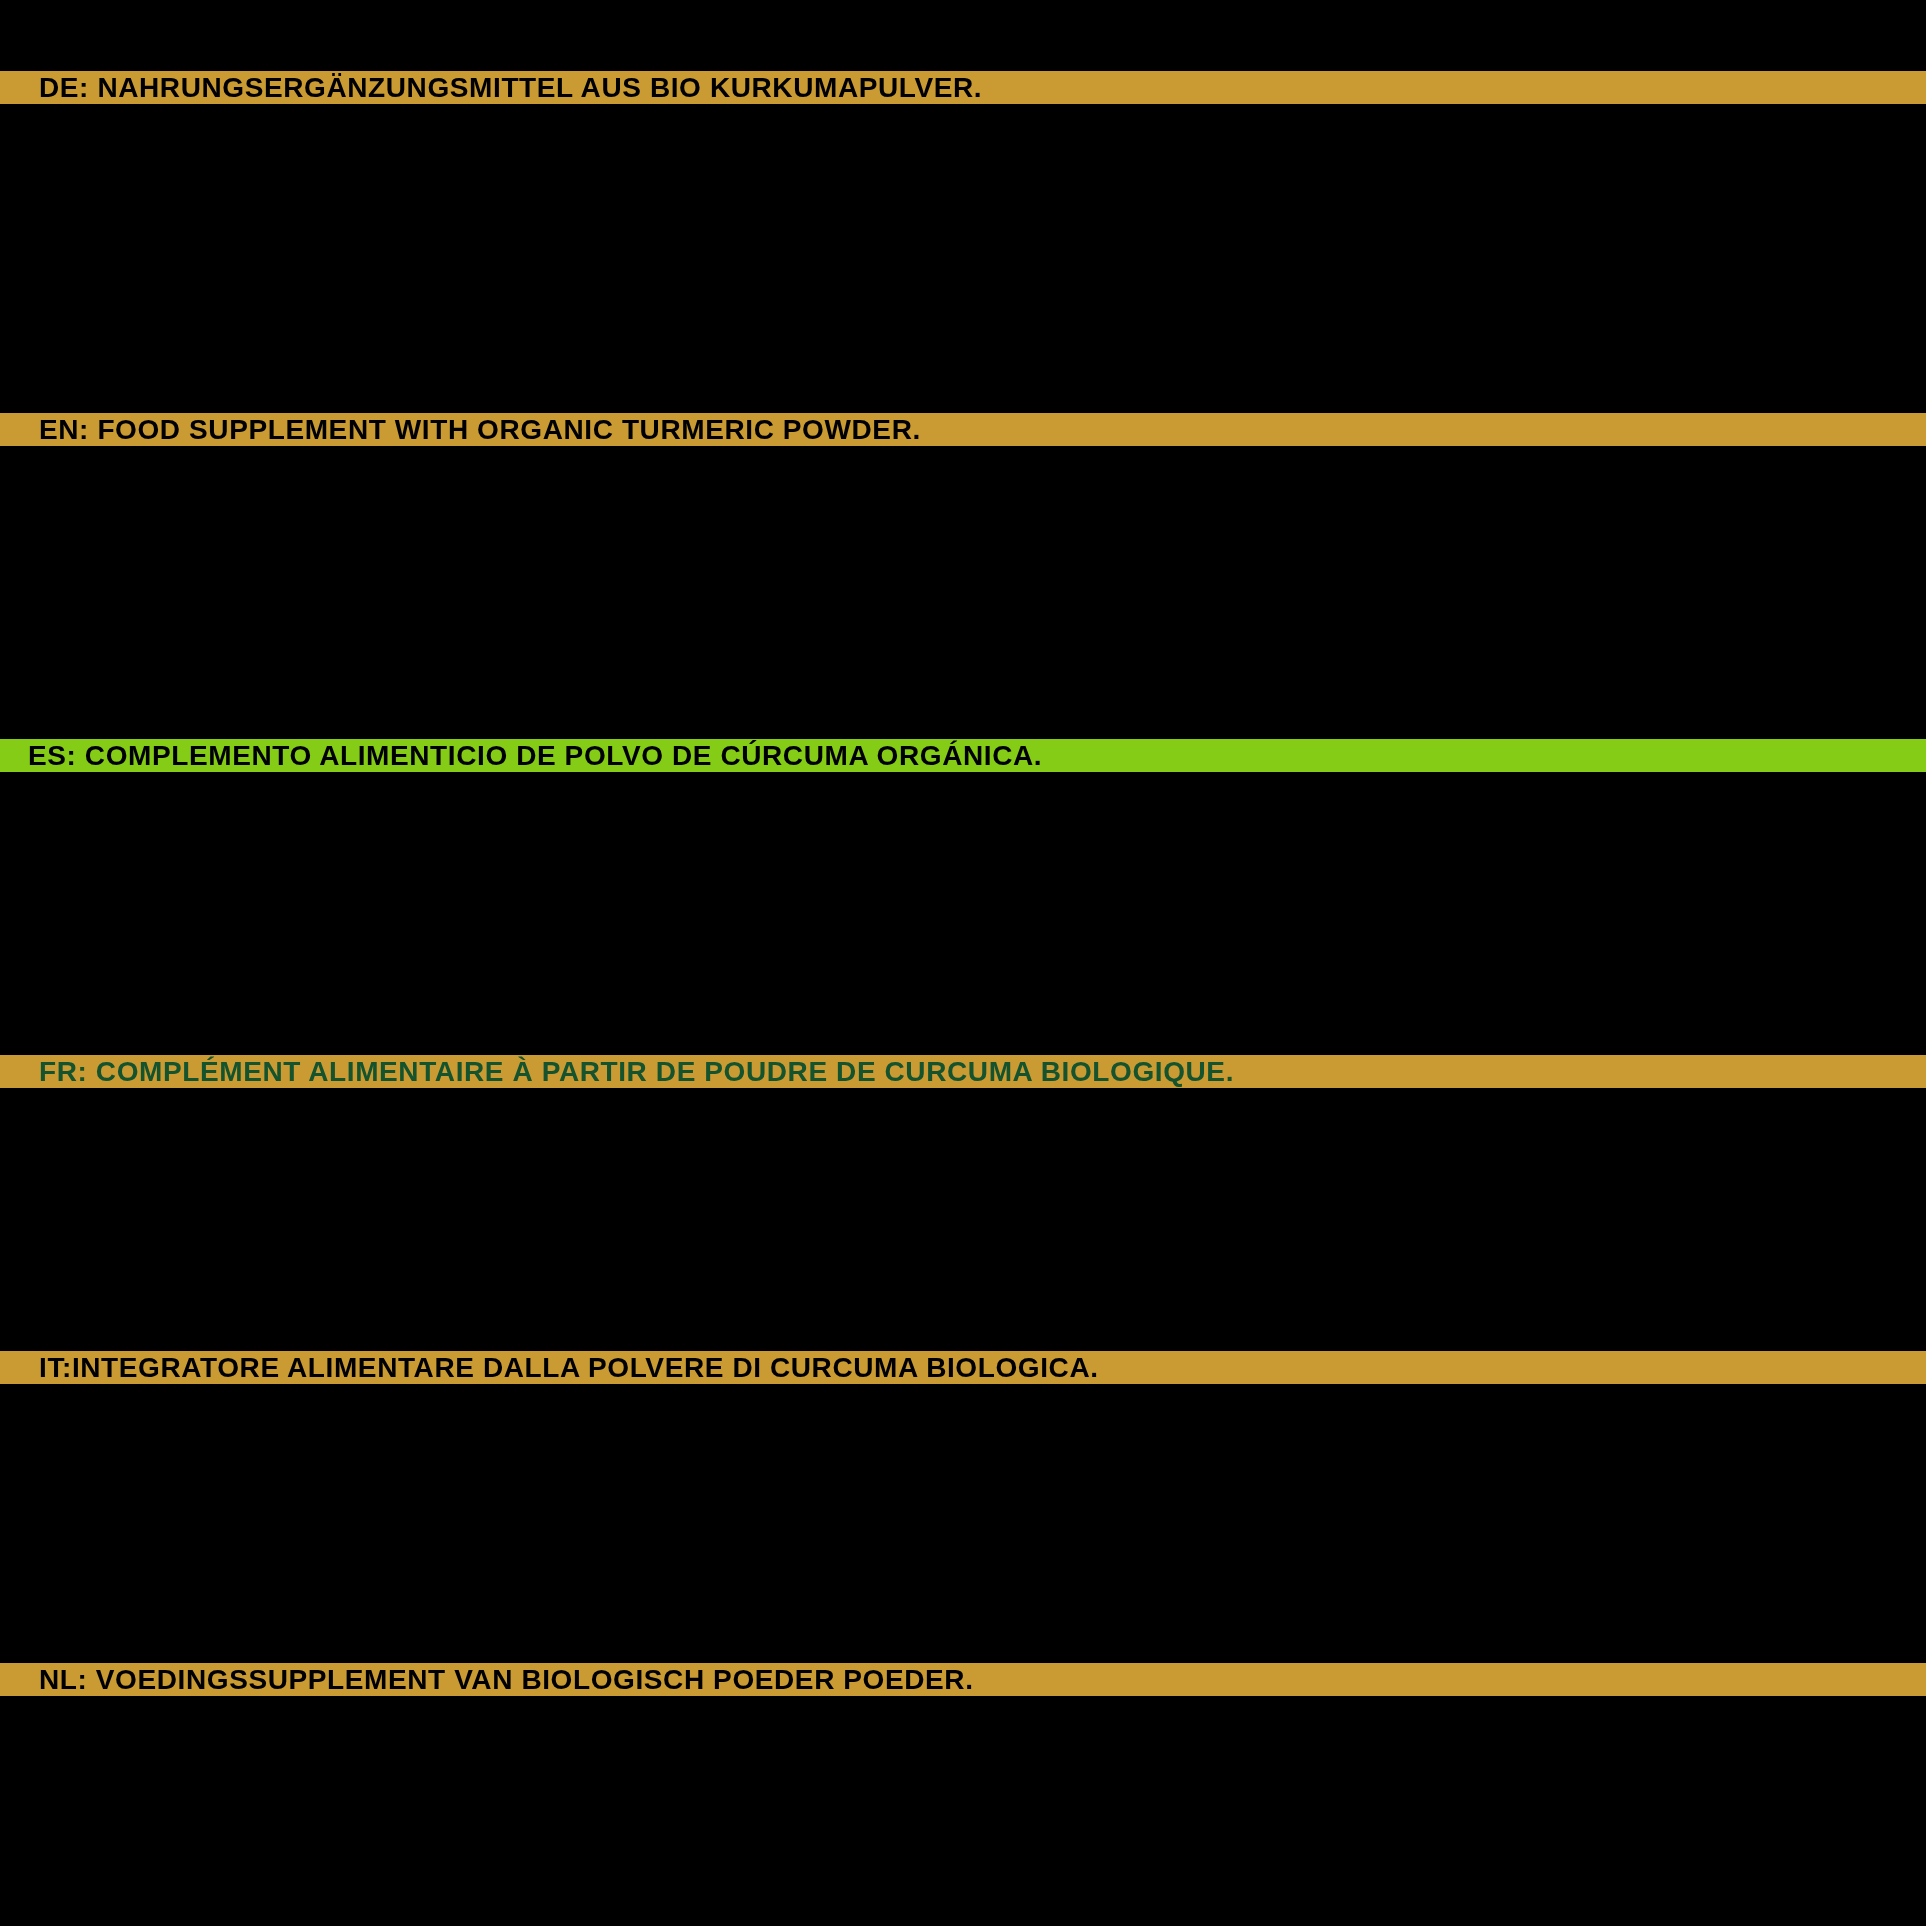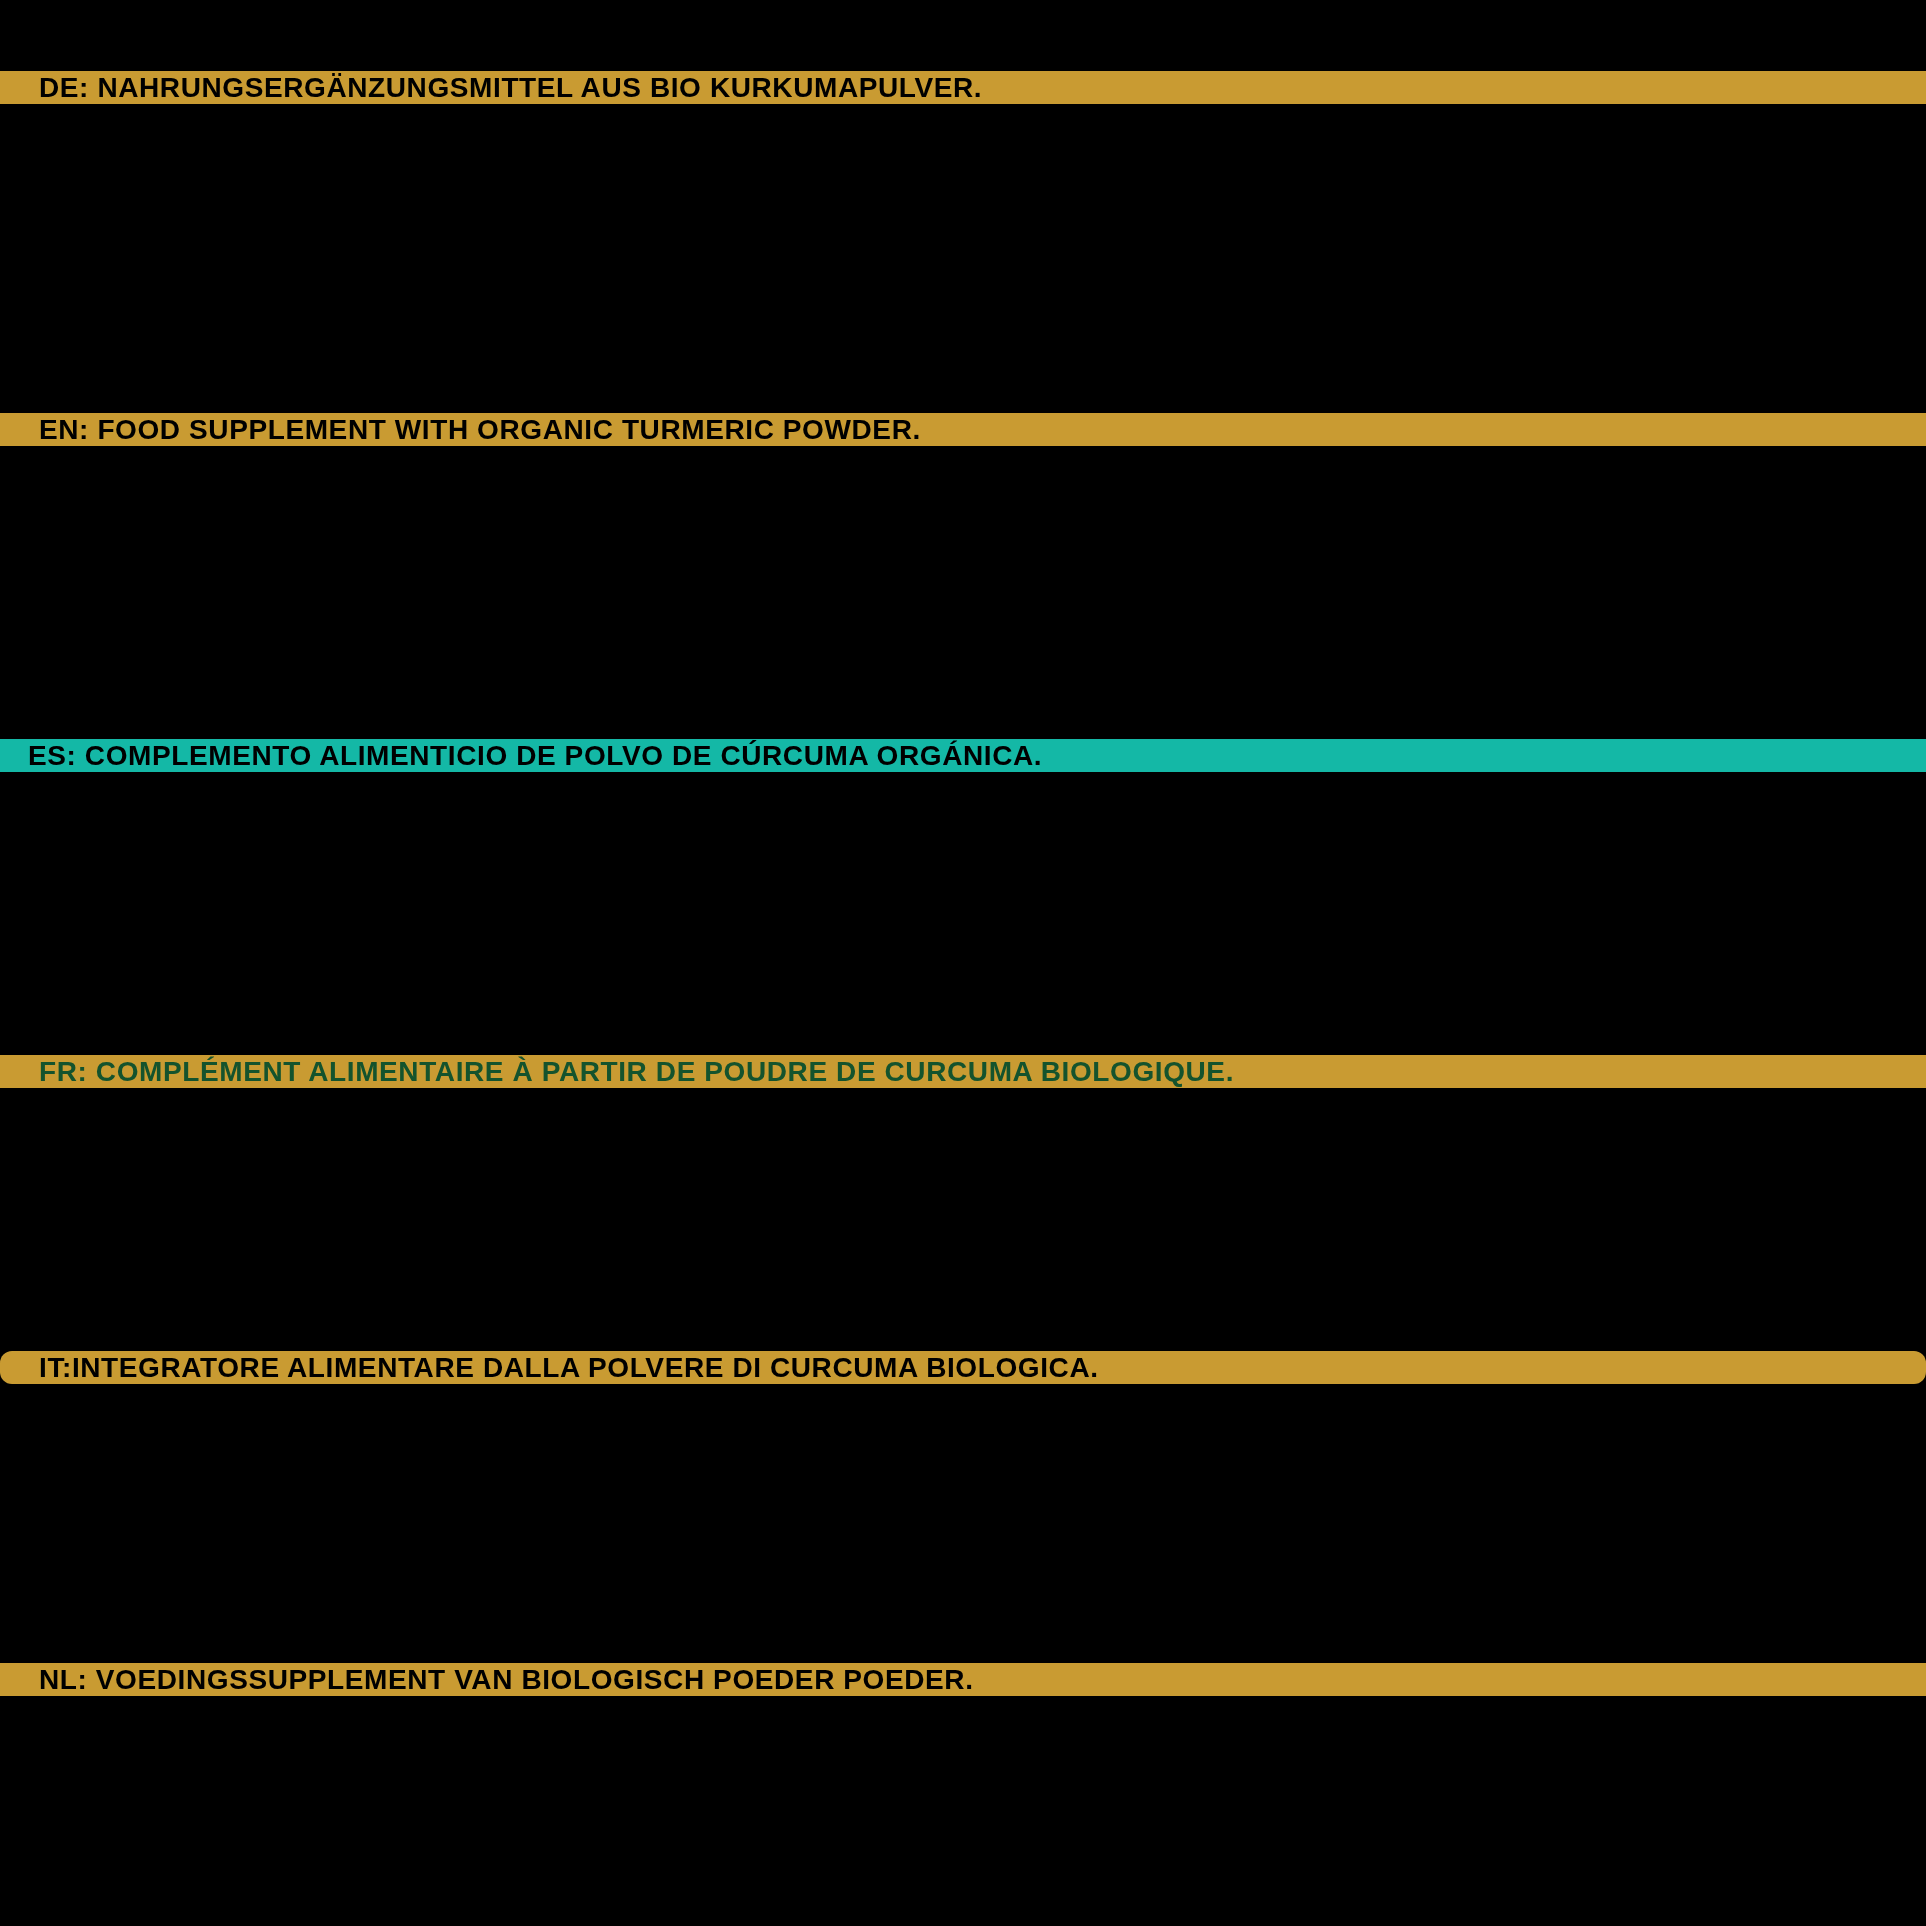--- a/index.html
+++ b/index.html
@@ -41,29 +41,29 @@
 <div id="page" style="background: rgb(0, 0, 0);">
 
   <div class="band" style="top: 35px; height: 33px; background: rgb(201, 155, 50);">
     <span class="band-text" style="color: rgb(0, 0, 0);">DE: NAHRUNGSERGÄNZUNGSMITTEL AUS BIO KURKUMAPULVER.</span>
   </div>
 
   <div class="band" style="top: 377px; height: 33px; background: rgb(201, 155, 50);">
     <span class="band-text" style="color: #000000;">EN: FOOD SUPPLEMENT WITH ORGANIC TURMERIC POWDER.</span>
   </div>
 
-  <div class="band" style="top: 703px; height: 33px; background: #14b8a6; padding-left: 28px;">
+  <div class="band" style="top: 703px; height: 33px; background: #84cc16; padding-left: 28px;">
     <span class="band-text" style="color: rgb(0, 0, 0);">ES: COMPLEMENTO ALIMENTICIO DE POLVO DE CÚRCUMA ORGÁNICA.</span>
   </div>
 
   <div class="band" style="top: 1019px; height: 33px; background: rgb(201, 155, 50);">
     <span class="band-text" style="color: #14532d;">FR: COMPLÉMENT ALIMENTAIRE À PARTIR DE POUDRE DE CURCUMA BIOLOGIQUE.</span>
   </div>
 
-  <div class="band" style="top: 1315px; height: 33px; background: rgb(201, 155, 50); border-radius: 12px;">
+  <div class="band" style="top: 1315px; height: 33px; background: rgb(201, 155, 50);">
     <span class="band-text" style="color: rgb(0, 0, 0);">IT:INTEGRATORE ALIMENTARE DALLA POLVERE DI CURCUMA BIOLOGICA.</span>
   </div>
 
   <div class="band" style="top: 1627px; height: 33px; background: rgb(201, 155, 50);">
     <span class="band-text" style="color: rgb(0, 0, 0);">NL: VOEDINGSSUPPLEMENT VAN BIOLOGISCH POEDER POEDER.</span>
   </div>
 
 </div>
 
 

